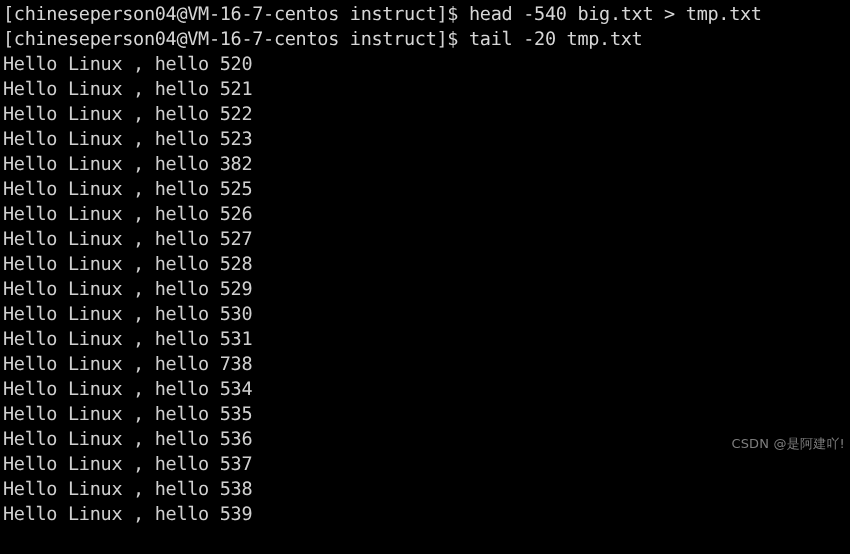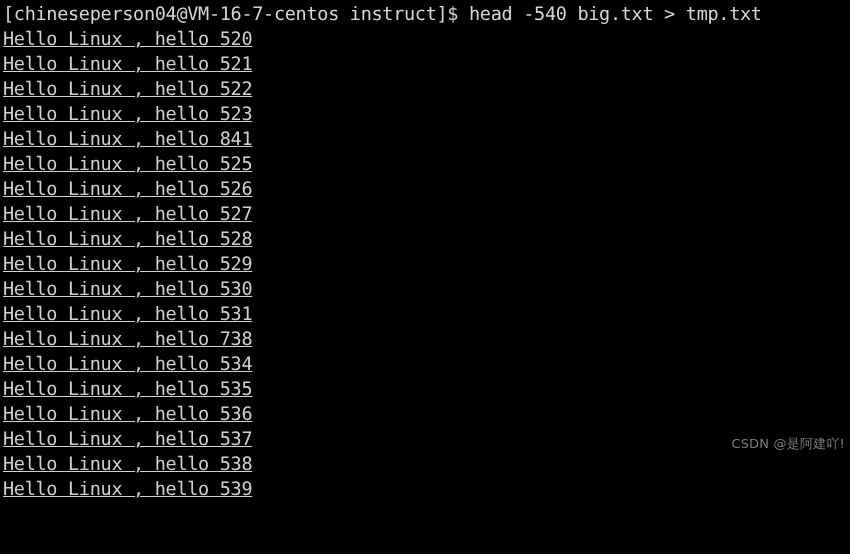--- a/index.html
+++ b/index.html
@@ -31,45 +31,45 @@
     height: 25px;
     white-space: pre;
     letter-spacing: -0.30px;
     text-rendering: geometricPrecision;
   }
   .prompt-line {
     color: #d6d6d6;
   }
   .output-line {
     color: #d0d0d0;
-    text-decoration: underline;
   }
   #watermark {
     position: absolute;
     right: 5px;
     bottom: 16px;
     color: #7e7e7e;
     font-family: "DejaVu Sans", "Liberation Sans", sans-serif;
     font-size: 13px;
     line-height: 16px;
     white-space: pre;
     letter-spacing: 0.2px;
   }
 </style>
 </head>
 <body>
 
 <div id="terminal">
   <div id="terminal-output">
       <span class="term-line prompt-line">[chineseperson04@VM-16-7-centos instruct]$ head -540 big.txt &gt; tmp.txt</span>
+      <span class="term-line prompt-line">[chineseperson04@VM-16-7-centos instruct]$ tail -20 tmp.txt</span>
       <span class="term-line output-line">Hello Linux , hello 520</span>
       <span class="term-line output-line">Hello Linux , hello 521</span>
       <span class="term-line output-line">Hello Linux , hello 522</span>
       <span class="term-line output-line">Hello Linux , hello 523</span>
-      <span class="term-line output-line">Hello Linux , hello 841</span>
+      <span class="term-line output-line">Hello Linux , hello 382</span>
       <span class="term-line output-line">Hello Linux , hello 525</span>
       <span class="term-line output-line">Hello Linux , hello 526</span>
       <span class="term-line output-line">Hello Linux , hello 527</span>
       <span class="term-line output-line">Hello Linux , hello 528</span>
       <span class="term-line output-line">Hello Linux , hello 529</span>
       <span class="term-line output-line">Hello Linux , hello 530</span>
       <span class="term-line output-line">Hello Linux , hello 531</span>
       <span class="term-line output-line">Hello Linux , hello 738</span>
       <span class="term-line output-line">Hello Linux , hello 534</span>
       <span class="term-line output-line">Hello Linux , hello 535</span>

